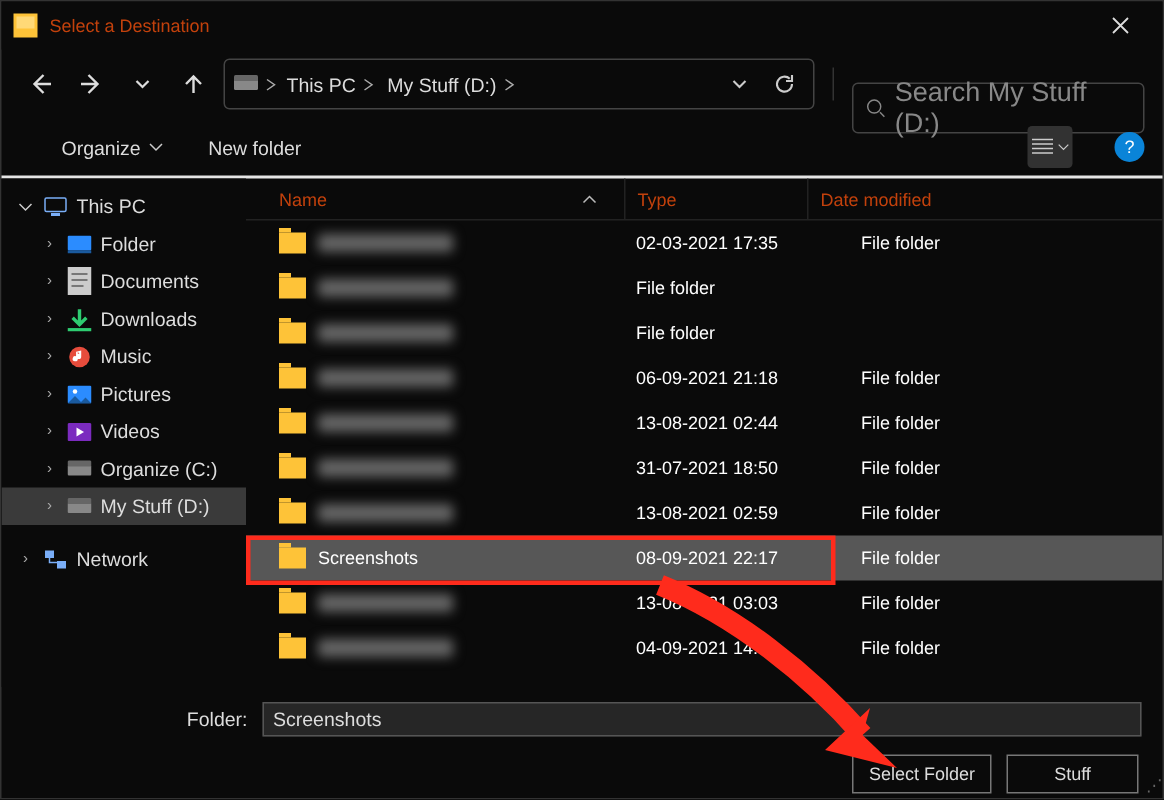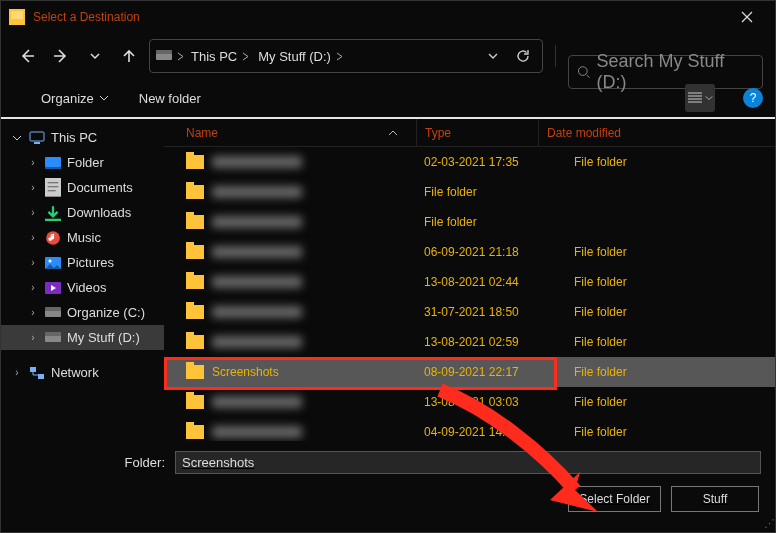--- a/index.html
+++ b/index.html
@@ -42,29 +42,29 @@
   .fl-head { height:28px; display:flex; align-items:center; color:#c2410c; font-size:12px; border-bottom:1px solid #222;}
   .col { padding: 0 8px; display:flex; align-items:center; gap:6px;}
   .col.name { width: 252px; padding-left: 22px;}
   .col.date { width: 150px; }
   .col.type { width: 122px; }
   .col.size { flex:1; }
   .fl-head .col { border-left:1px solid #222; height:100%;}
   .fl-head .col:first-child{border-left:none;}
   .sort-arrow { margin-left:auto; margin-right: 10px;}
   .fl-body { flex:1; overflow:hidden; }
-  .row { display:flex; align-items:center; height:30px; color:#eab308; font-size:12px; }
+  .row { display:flex; align-items:center; height:30px; color:#ffffff; font-size:12px; }
   .row .name { display:flex; align-items:center; gap:8px; }
   .row.sel { background:#575757; }
   .folder-icon { width:18px; height:14px; background:#fec338; position:relative; display:inline-block; }
   .folder-icon::before { content:""; position:absolute; top:-3px; left:0; width:8px; height:3px; background:#fec338;}
   .blur { filter: blur(4px); background:#666; color:transparent; border-radius:2px; display:inline-block; height:12px; width:90px;}
   .red-box { position:absolute; border:3px solid #ff2b1c; pointer-events:none; }
 
-  .footer { padding: 10px 14px 20px 14px; display:flex; flex-direction:column; gap:12px;text-decoration:underline;}
+  .footer { padding: 10px 14px 3px 14px; display:flex; flex-direction:column; gap:12px;}
   .folder-row { display:flex; align-items:center; gap:10px; }
   .folder-label { color:#ddd; font-size:13px; width: 150px; text-align:right;}
   .folder-input { flex:1; background:#262626; border:1px solid #555; color:#ddd; font-size:13px; padding: 3px 6px; }
   .btn-row { display:flex; justify-content:flex-end; gap:10px; padding-right: 2px;}
   .btn { min-width: 88px; height:26px; border:1px solid #777; background:#0a0a0a; color:#ddd; font-size:12px; cursor:pointer; padding: 0 10px;}
   .resize-grip { position:absolute; right:3px; bottom:3px; color:#666; font-size:11px; letter-spacing:-2px;}
 
   
   .arrow-svg { position:absolute; pointer-events:none; }
   .icon-pc svg, .icon-disk svg{width:16px;height:14px;}

